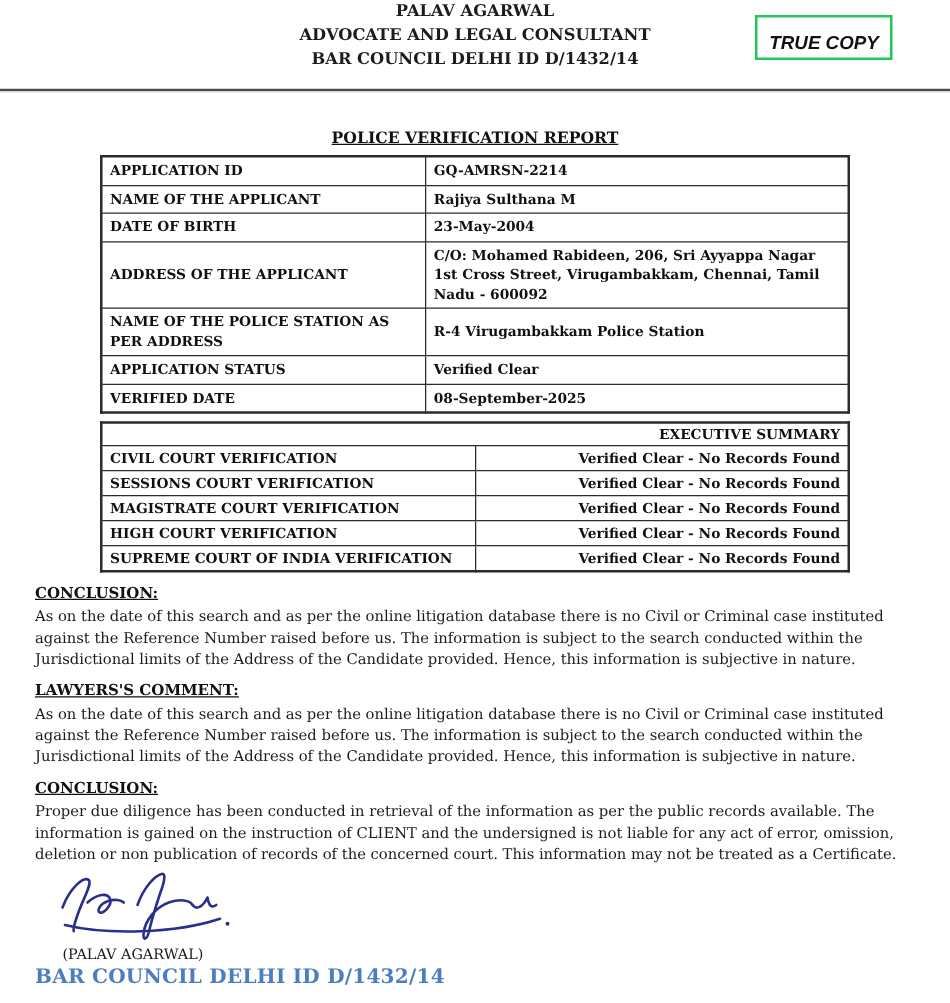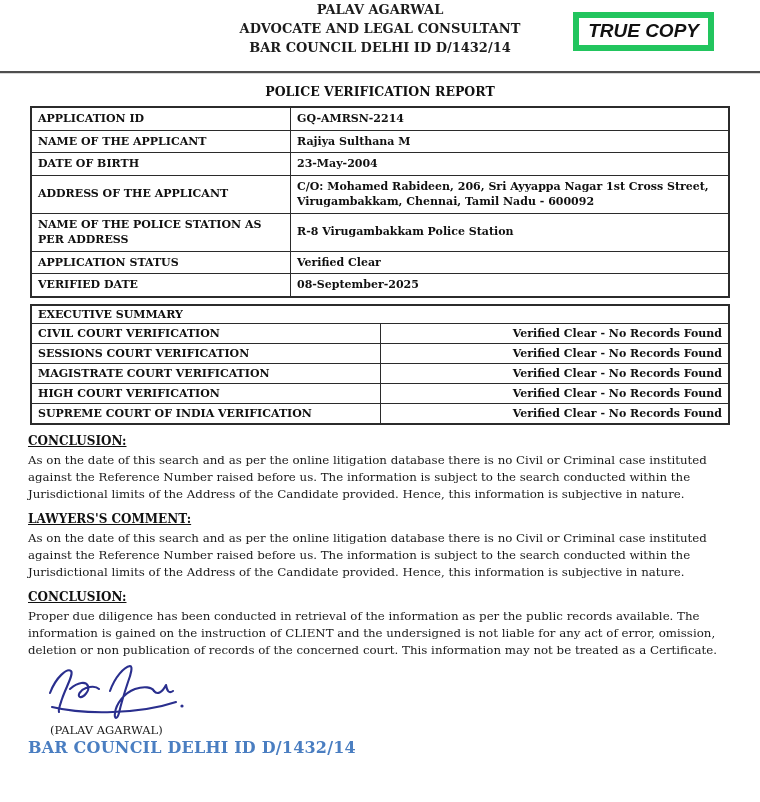--- a/index.html
+++ b/index.html
@@ -8,56 +8,56 @@
     width:760px;height:802px;
     background:#ffffff;
     font-family:"DejaVu Serif", serif;
     color:#121212;
     box-sizing:border-box;
     overflow:hidden;
   }
   
   .stamp{
     position:absolute;top:12px;right:46px;
-    border:6px solid #22c55e;
-    padding:2px 9px 3px;
+    border:2px solid #22c55e;
+    padding:12px 9px 3px;
     font-family:"Liberation Sans", sans-serif;
-    font-style:italic;font-weight:bold;font-size:19px;
+    font-style:italic;font-weight:bold;font-size:15px;
     color:#111;background:#fff;
   }
   
   .letterhead{
     text-align:center;
     font-weight:bold;font-size:13px;line-height:19px;color:#1c1c1c;
   }
   .rule{margin-top:14px;height:0;border-top:2px solid #4e4e4e;border-bottom:1px solid #d8d8d8;}
   
   .report-title{
-    margin:10px 0 0;text-align:center;
+    margin:28px 0 0;text-align:center;
     font-size:12.5px;font-weight:bold;
-    color:#111;
+    text-decoration:underline;color:#111;
   }
   
-  table{border-collapse:collapse;table-layout:fixed;width:700px;margin:7px auto 0;}
+  table{border-collapse:collapse;table-layout:fixed;width:600px;margin:7px auto 0;}
   .details{border:2px solid #2b2b2b;}
   .details td{
     border:1px solid #2b2b2b;
     padding:3px 6px;font-size:11px;line-height:15.5px;
     vertical-align:middle;font-weight:bold;color:#101010;
   }
   .details td.lbl{width:246px;}
   .summary{border:2px solid #2b2b2b;margin-top:6px;}
   .summary td{
     border:1px solid #2b2b2b;
     padding:2px 6px;font-size:11px;line-height:15px;
     vertical-align:middle;font-weight:bold;color:#101010;
   }
   .summary td.lbl{width:246px;text-align:left;}
   .summary td.val{text-align:right;}
-  .summary tr.sum-head td{text-align:left;padding:1px 6px;}
+  .summary tr.sum-head td{text-align:right;padding:1px 6px;}
   
   .content{padding:0 26px 0 28px;}
   .sec-head{
     margin:9px 0 0;font-size:12px;font-weight:bold;
     text-decoration:underline;color:#111;
   }
   .sec-body{margin:4px 0 0;font-size:11.8px;line-height:17px;color:#1a1a1a;}
   
   .yours{margin:12px 0 0 47px;font-size:12px;color:#1a1a1a;}
   .signature-wrap{margin:2px 0 0 12px;height:62px;}
@@ -99,21 +99,21 @@
       <tr>
         <td class="lbl">DATE OF BIRTH</td>
         <td class="val">23-May-2004</td>
       </tr>
       <tr>
         <td class="lbl">ADDRESS OF THE APPLICANT</td>
         <td class="val">C/O: Mohamed Rabideen, 206, Sri Ayyappa Nagar 1st Cross Street, Virugambakkam, Chennai, Tamil Nadu - 600092</td>
       </tr>
       <tr>
         <td class="lbl">NAME OF THE POLICE STATION AS PER ADDRESS</td>
-        <td class="val">R-8 Virugambakkam Police Station</td>
+        <td class="val">R-4 Virugambakkam Police Station</td>
       </tr>
       <tr>
         <td class="lbl">APPLICATION STATUS</td>
         <td class="val">Verified Clear</td>
       </tr>
       <tr>
         <td class="lbl">VERIFIED DATE</td>
         <td class="val">08-September-2025</td>
       </tr>
     </tbody>

